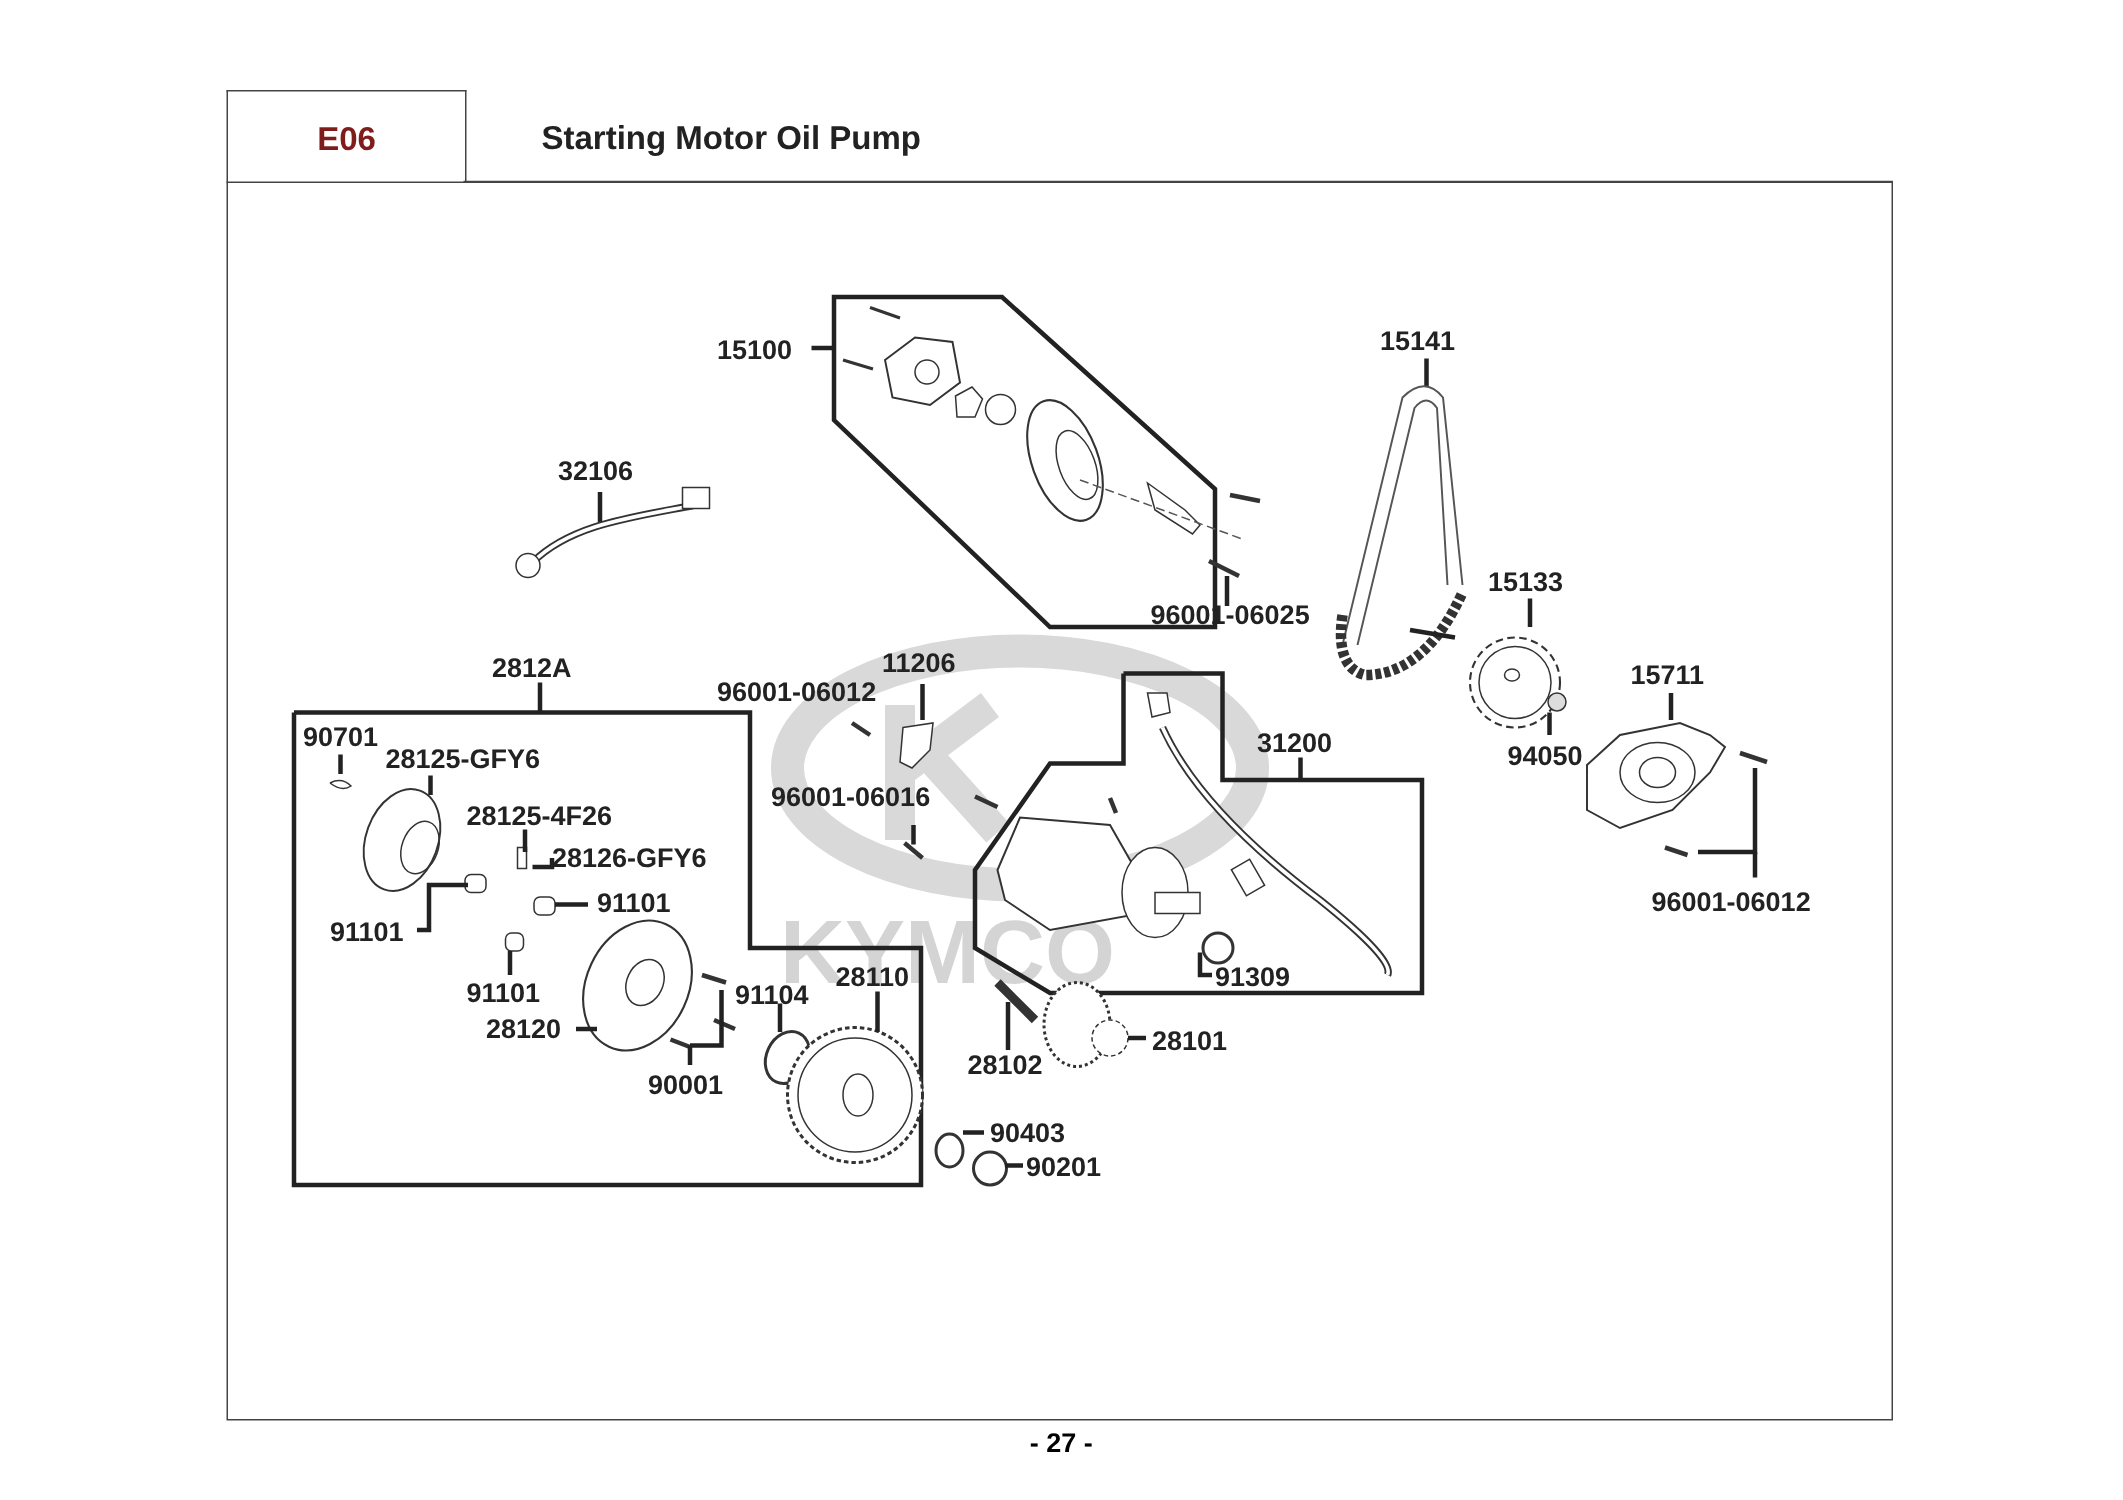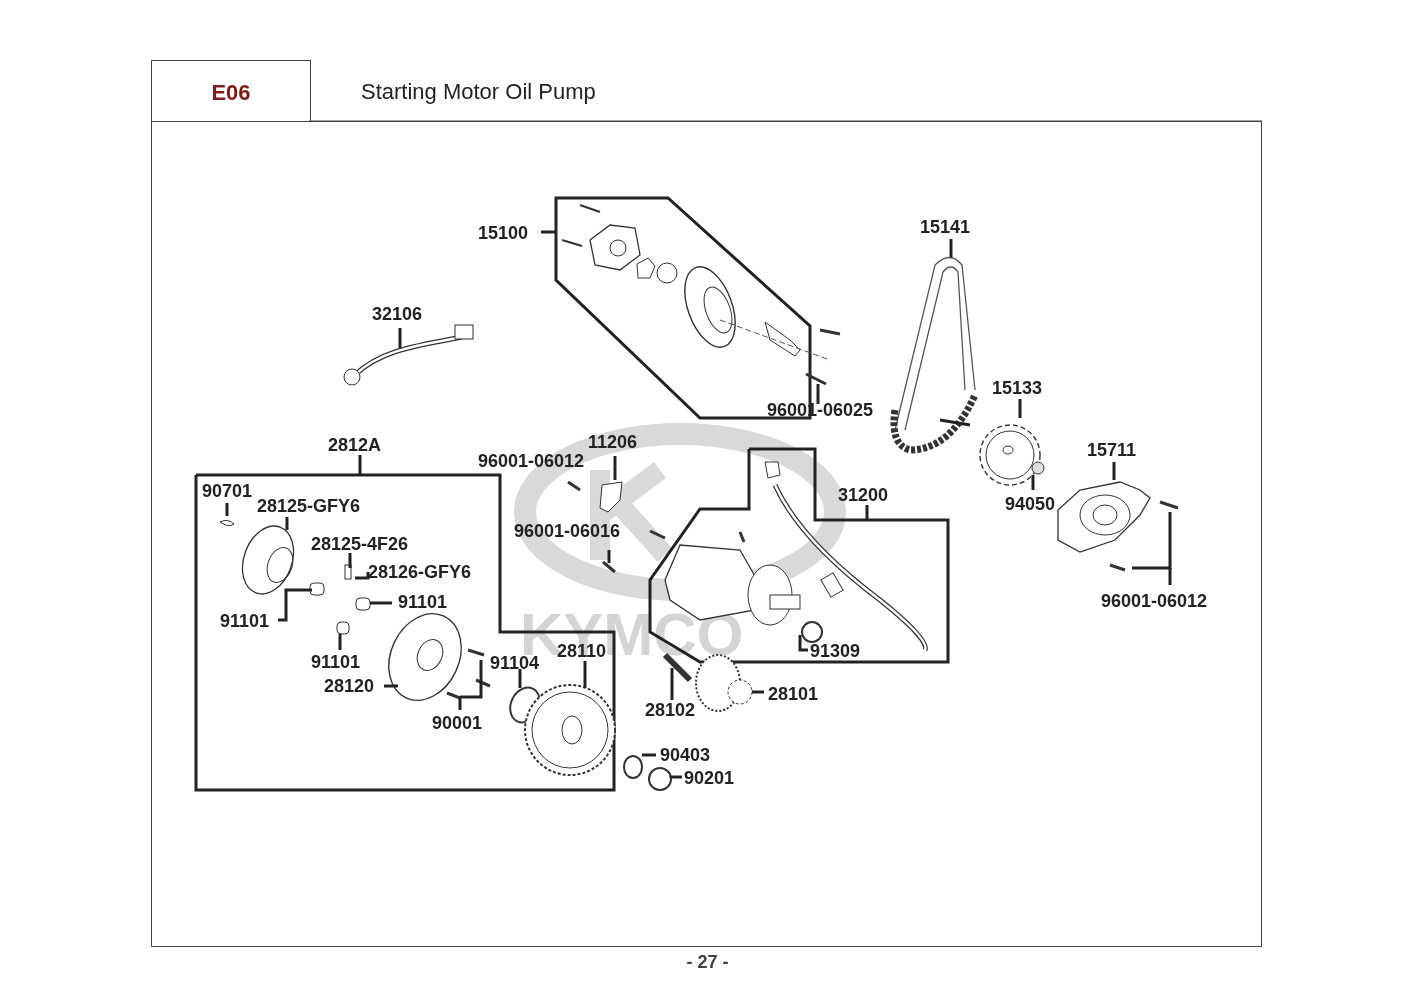--- a/index.html
+++ b/index.html
@@ -2,25 +2,25 @@
 <html><head>
 <meta charset="utf-8">
 <style>
   html, body { margin: 0; padding: 0; background: #ffffff; }
   body { width: 1415px; height: 1000px; position: relative; overflow: hidden;
          font-family: "Liberation Sans", sans-serif; color: #222; }
   .code-cell { position: absolute; left: 151px; top: 60px; width: 158px; height: 61px;
                border: 1px solid #444; border-bottom: none; }
   .code-cell span { position: absolute; left: 0; right: 0; top: 19px; text-align: center;
                     font-weight: bold; font-size: 22px; color: #7f1d1d; }
-  .title-text { position: absolute; left: 361px; top: 79px; font-weight: normal; font-size: 22px; color: #222; }
+  .title-text { position: absolute; left: 361px; top: 79px; font-weight: bold; font-size: 22px; color: #222; }
   .main-box { position: absolute; left: 151px; top: 121px; width: 1111px; height: 826px;
               border: 1px solid #444; box-sizing: border-box; }
   .page-num { position: absolute; left: 0; right: 0; top: 952px; text-align: center;
-              font-weight: bold; font-size: 18px; color: #404040; }
+              font-weight: bold; font-size: 18px; color: #000000; }
   svg.diagram { position: absolute; left: 0; top: 0; }
   .lbl { font-family: "Liberation Sans", sans-serif; font-weight: bold; font-size: 18px; fill: #222; }
   .wm { font-family: "Liberation Sans", sans-serif; font-weight: bold; font-size: 60px; fill: #d4d4d4; }
 </style>
 </head>
 <body>
 
 <div class="code-cell">
   <span>E06</span>
 </div>

